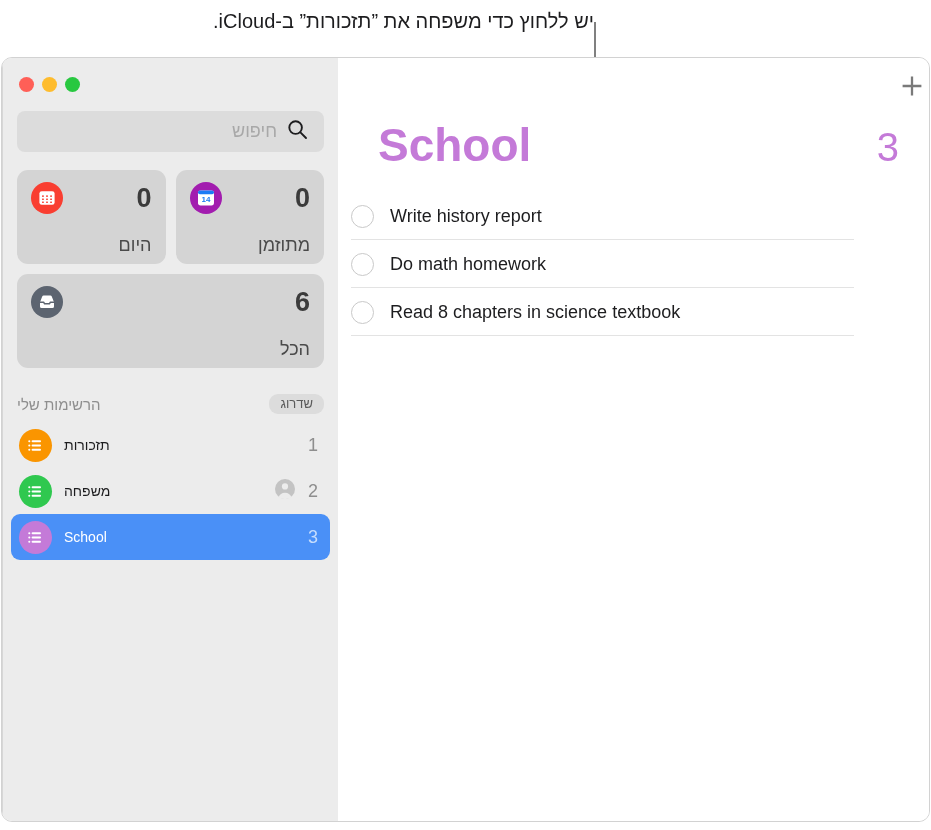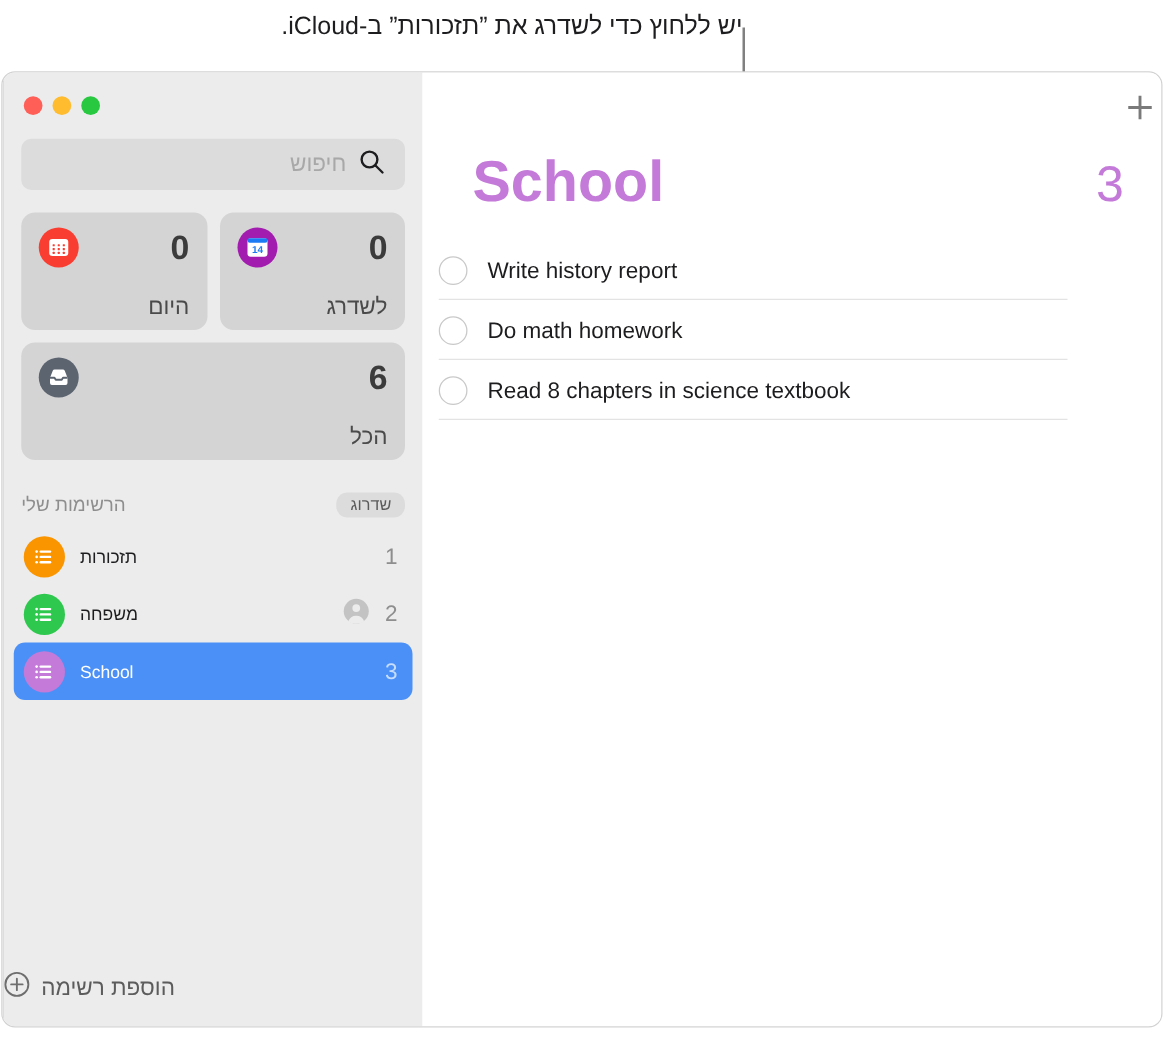--- a/index.html
+++ b/index.html
@@ -311,21 +311,21 @@
   }
   .task-text {
     font-size: 18px;
     color: #1d1d1f;
     white-space: nowrap;
   }
 </style>
 </head>
 <body>
 
-<div class="callout-caption">יש ללחוץ כדי לשדרג את ”תזכורות” ב-iCloud.</div>
+<div class="callout-caption">יש ללחוץ כדי משפחה את ”תזכורות” ב-iCloud.</div>
 <div class="callout-line"></div>
 <div class="callout-elbow"></div>
 
 <div class="window">
 
   <div class="sidebar">
 
     <div class="traffic-lights">
       <div class="tl-dot tl-green"></div>
       <div class="tl-dot tl-yellow"></div>
@@ -350,21 +350,21 @@
         <div class="smart-top">
           <div class="smart-icon" style="background:#a21caf;">
             <svg width="20" height="20" viewBox="0 0 20 20">
               <rect x="2" y="2.6" width="16" height="14.8" rx="2.6" fill="#ffffff"></rect>
               <rect x="2" y="2.6" width="16" height="3.6" rx="1.8" fill="#1b7bf5"></rect>
               <text x="10" y="14.4" font-family="Liberation Sans, sans-serif" font-size="8" font-weight="700" fill="#1b7bf5" text-anchor="middle">14</text>
             </svg>
           </div>
           <div class="smart-count">0</div>
         </div>
-        <div class="smart-label">לשדרג</div>
+        <div class="smart-label">מתוזמן</div>
       </div>
 
       <div class="smart-card">
         <div class="smart-top">
           <div class="smart-icon" style="background:#f93e31;">
             <svg width="20" height="20" viewBox="0 0 20 20">
               <rect x="2.4" y="3.2" width="15.2" height="13.6" rx="2.4" fill="#ffffff"></rect>
               <g fill="#f93e31">
                 <rect x="5.1" y="7.3" width="1.7" height="1.7" rx="0.4"></rect>
                 <rect x="9.15" y="7.3" width="1.7" height="1.7" rx="0.4"></rect>
@@ -459,30 +459,20 @@
               <circle cx="3.3" cy="13.75" r="1.05"></circle>
             </g>
           </svg>
         </div>
         <div class="list-name">School</div>
         <div class="list-spacer"></div>
         <div class="list-count">3</div>
       </div>
     </div>
 
-    <div class="add-list">
-      <span>
-        <svg width="21" height="21" viewBox="0 0 21 21">
-          <circle cx="10.5" cy="10.5" r="9.2" fill="none" stroke="#6e6e6e" stroke-width="1.5"></circle>
-          <line x1="10.5" y1="5.9" x2="10.5" y2="15.1" stroke="#6e6e6e" stroke-width="1.5" stroke-linecap="round"></line>
-          <line x1="5.9" y1="10.5" x2="15.1" y2="10.5" stroke="#6e6e6e" stroke-width="1.5" stroke-linecap="round"></line>
-        </svg>
-      </span>
-      <span class="add-list-label">הוספת רשימה</span>
-    </div>
   </div>
 
   <div class="main">
 
     <div class="main-toolbar">
       <div class="plus-btn">
         <span>
           <svg width="28" height="28" viewBox="0 0 28 28">
             <line x1="14" y1="4.6" x2="14" y2="23.4" stroke="#7a7a7a" stroke-width="2.3" stroke-linecap="butt"></line>
             <line x1="4.6" y1="14" x2="23.4" y2="14" stroke="#7a7a7a" stroke-width="2.3" stroke-linecap="butt"></line>

